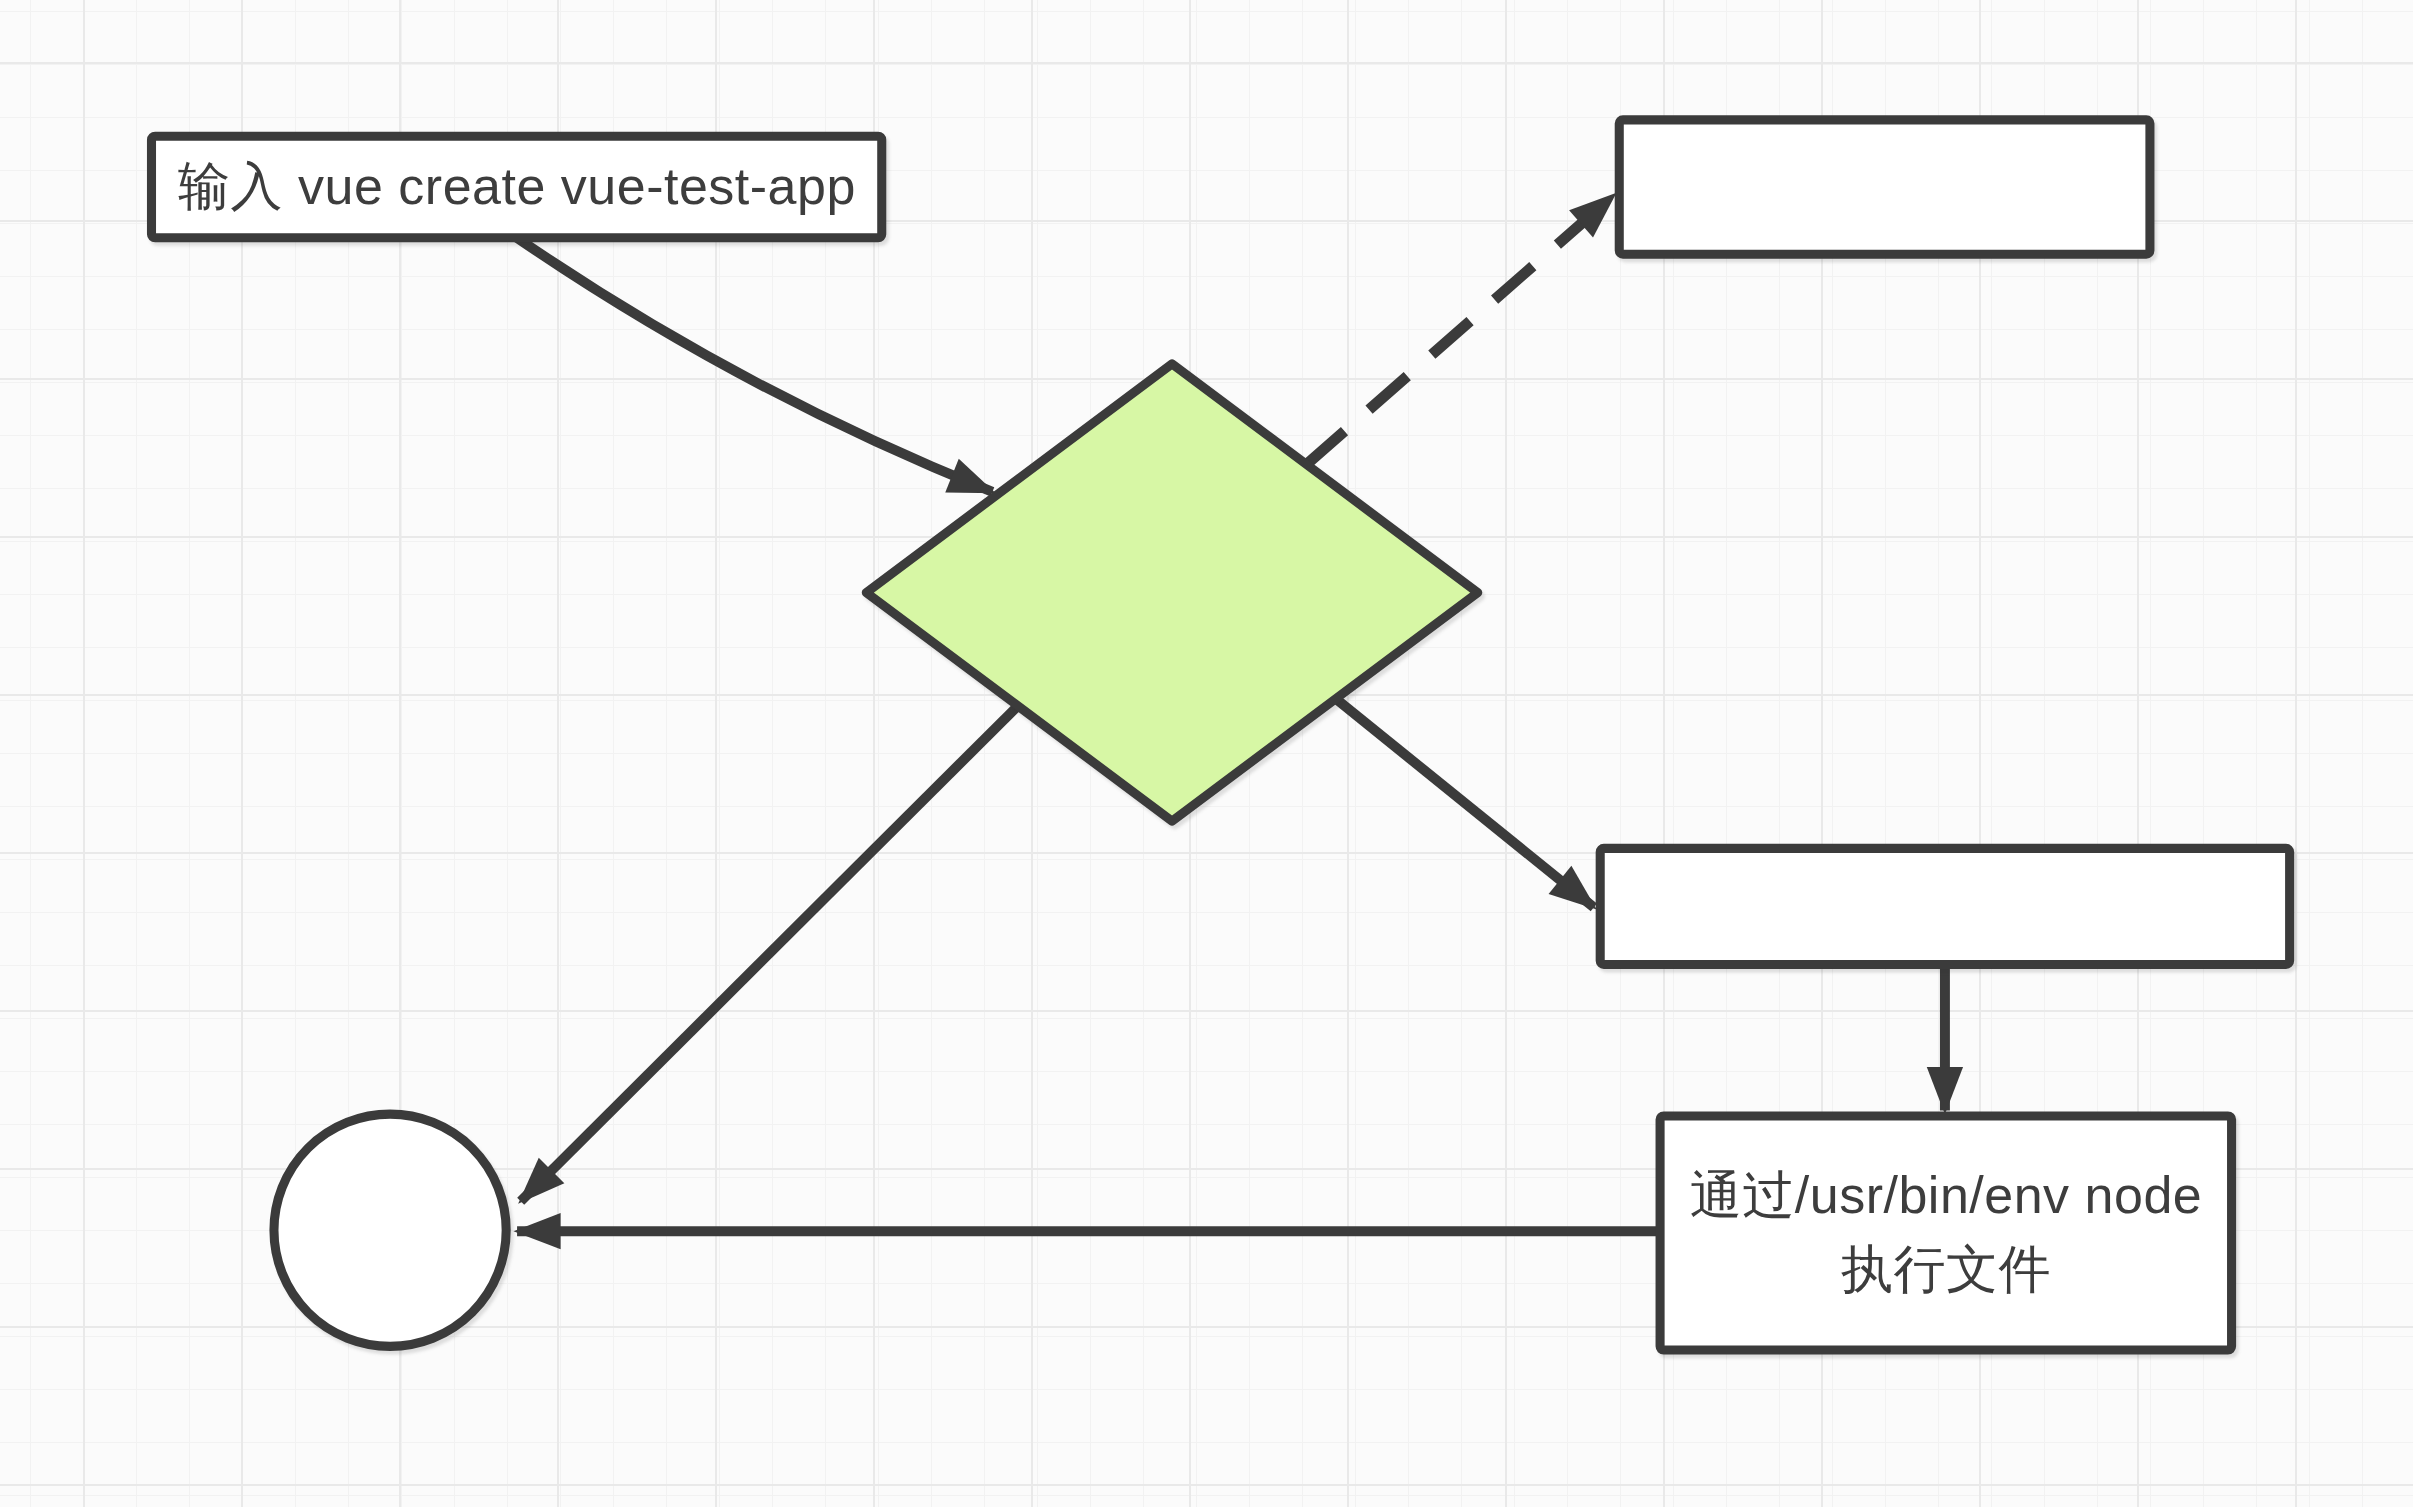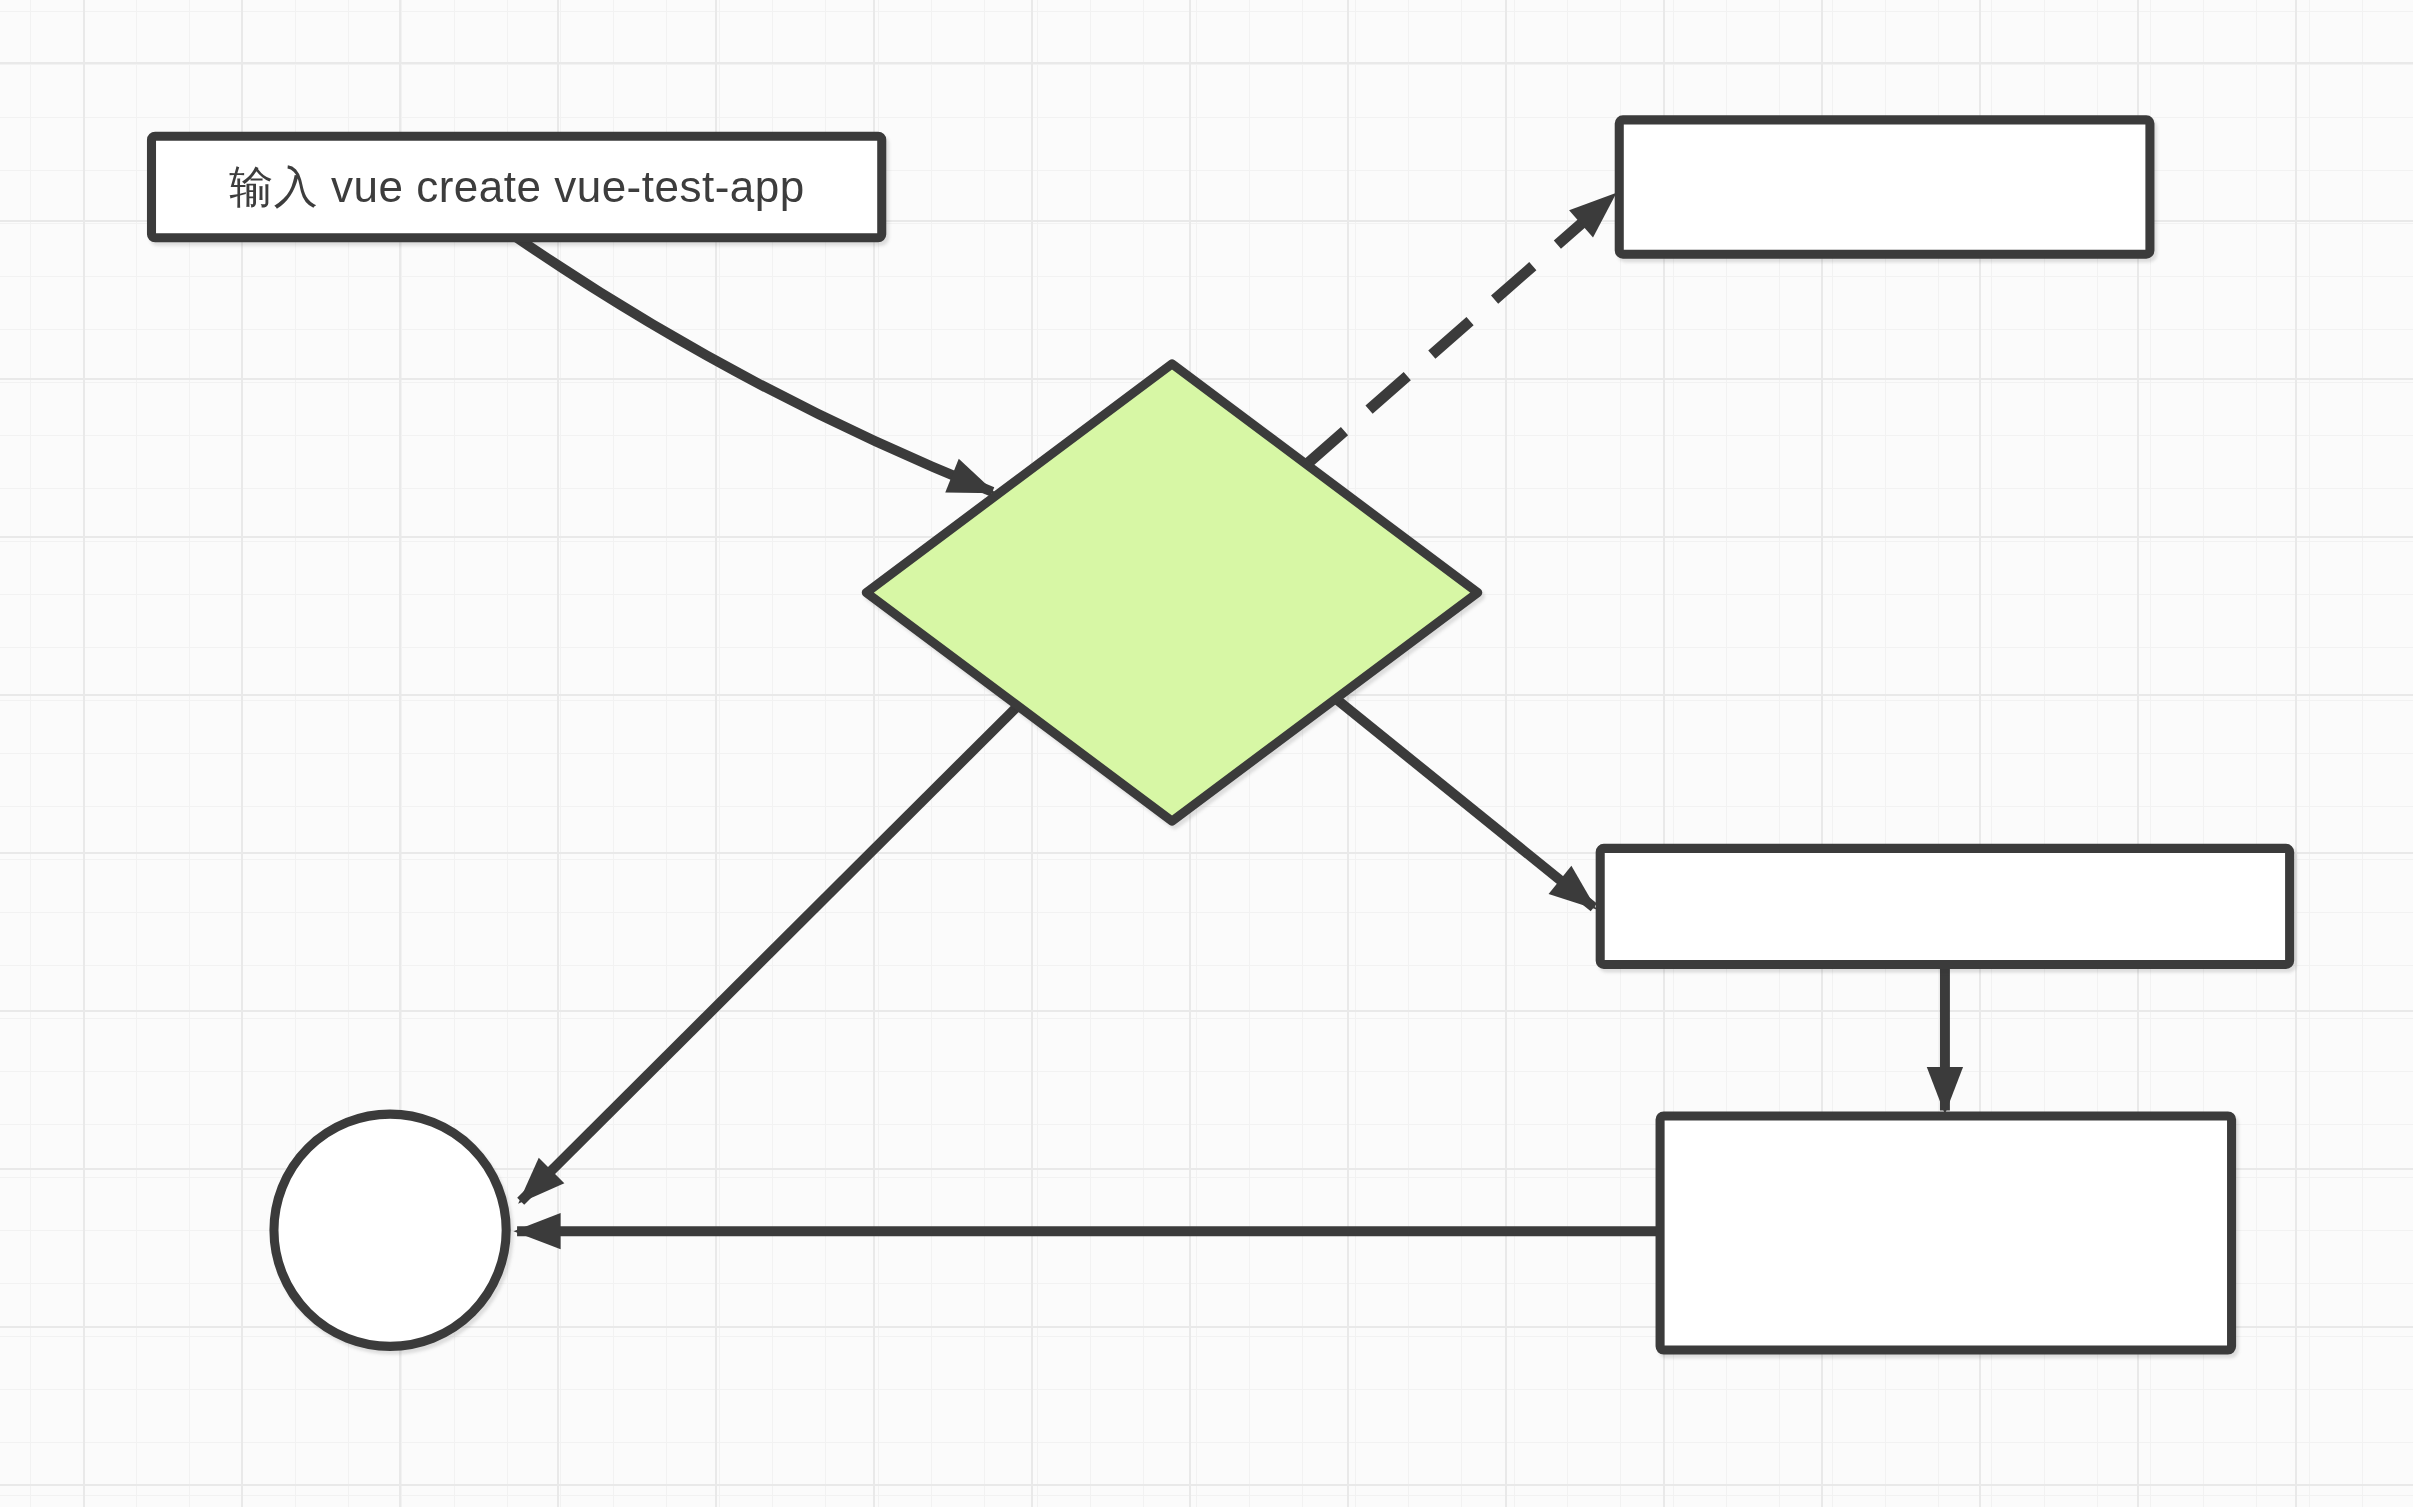--- a/index.html
+++ b/index.html
@@ -31,21 +31,21 @@
   .shape {
     filter: drop-shadow(3px 4px 2px rgba(40,40,40,0.14));
   }
   .node-label {
     position: absolute;
     display: flex;
     align-items: center;
     justify-content: center;
     text-align: center;
     color: #3d3d3d;
-    font-size: 44px;
+    font-size: 52px;
     line-height: 1.42;
     white-space: pre-line;
     pointer-events: none;
     letter-spacing: 0.5px;
   }
 </style>
 </head>
 <body>
 
 <div id="canvas">
@@ -80,16 +80,18 @@
     <rect class="shape" x="1830" y="1230" width="630" height="258" rx="4" fill="#ffffff" stroke="#3b3b3b" stroke-width="10"></rect>
 
     <circle class="shape" cx="430" cy="1356" r="128" fill="#ffffff" stroke="#3b3b3b" stroke-width="10"></circle>
   </svg>
 
   <div class="node-label" style="left:152px; top:136px; width:730px; height:102px;">输入 vue create vue-test-app</div>
 
 
 
 
+  <div class="node-label" style="left:1660px; top:1116px; width:572px; height:234px;">通过/usr/bin/env node
+执行文件</div>
 
 
 </div>
 
 
 </body></html>

